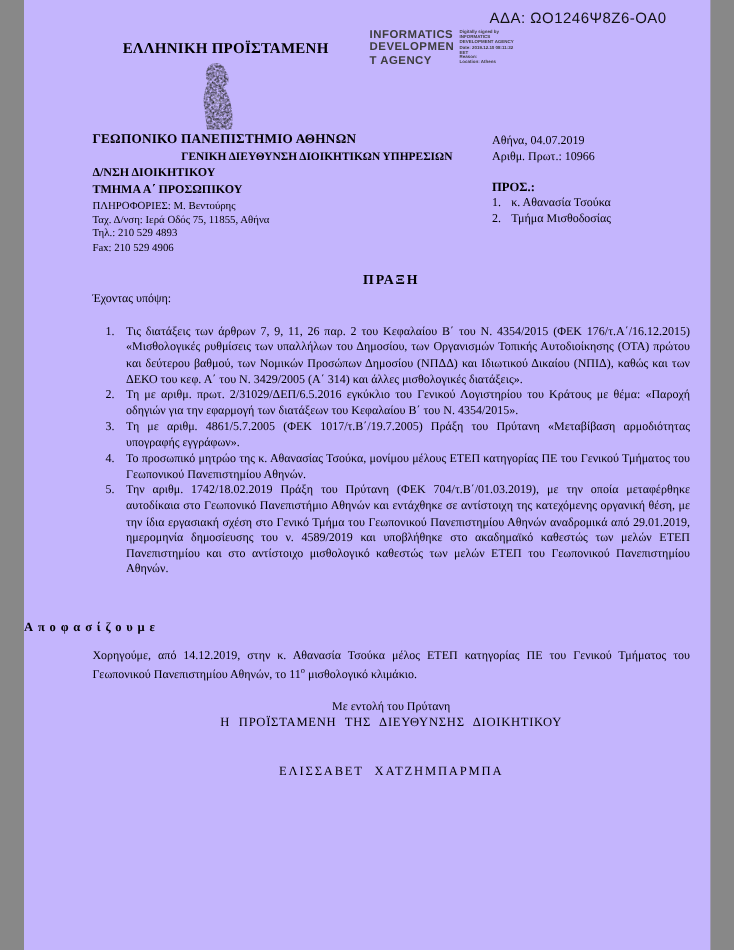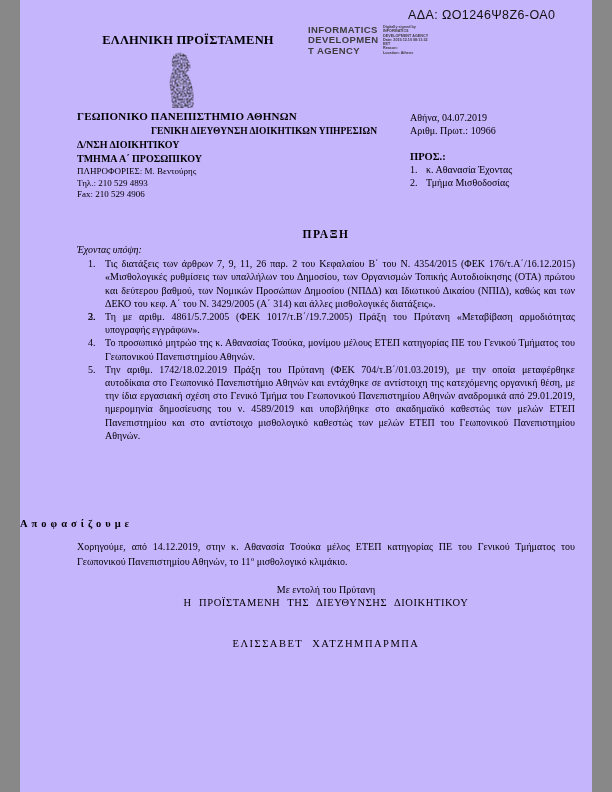--- a/index.html
+++ b/index.html
@@ -29,21 +29,21 @@
   
   .meta-block{position:absolute;left:390px;top:111px;width:170px;font-size:10px;}
   .meta-line{line-height:13px;}
   .to-label{font-weight:bold;font-size:10.5px;margin-top:13px;line-height:13px;}
   .recipient{display:flex;line-height:13px;}
   .recipient .num{width:16px;flex:0 0 16px;}
   
   .doc-title{position:absolute;top:228px;left:0;width:612px;text-align:center;font-size:11.5px;font-weight:bold;letter-spacing:1.5px;}
   
   .body-block{position:absolute;left:57px;top:243px;width:498px;font-size:10px;line-height:13.2px;}
-  .intro{margin-bottom:1px;font-style:italic;}
+  .intro{margin-bottom:14px;}
   .list-item{position:relative;padding-left:28px;text-align:justify;}
   .item-num{position:absolute;left:11px;top:0;}
   .decision-heading{position:absolute;top:518px;left:0;width:612px;text-align:left;font-weight:bold;font-size:10.5px;letter-spacing:4px;}
   .decision-par{position:absolute;top:540px;left:57px;width:498px;font-size:10px;line-height:13.2px;text-align:justify;}
   .decision-par sup{font-size:7px;}
   
   .sig-block{position:absolute;top:583px;left:0;width:612px;text-align:center;}
   .sig-order{font-size:10px;line-height:13px;}
   .sig-role{font-size:10.5px;line-height:14px;letter-spacing:0.6px;word-spacing:4px;}
   .sig-name{margin-top:28px;font-size:10.5px;letter-spacing:1.5px;word-spacing:5px;}
@@ -92,48 +92,50 @@
       </svg>
     </div>
   </div>
 
   <div class="dept-block">
     <div class="dept-uni">ΓΕΩΠΟΝΙΚΟ ΠΑΝΕΠΙΣΤΗΜΙΟ ΑΘΗΝΩΝ</div>
     <div class="dept-gen">ΓΕΝΙΚΗ ΔΙΕΥΘΥΝΣΗ ΔΙΟΙΚΗΤΙΚΩΝ ΥΠΗΡΕΣΙΩΝ</div>
     <div class="dept-dir">Δ/ΝΣΗ ΔΙΟΙΚΗΤΙΚΟΥ</div>
     <div class="dept-sec">ΤΜΗΜΑ Α΄ ΠΡΟΣΩΠΙΚΟΥ</div>
     <div class="dept-info">ΠΛΗΡΟΦΟΡΙΕΣ: Μ. Βεντούρης</div>
+    <div class="dept-info">Ταχ. Δ/νση: Ιερά Οδός 75, 11855, Αθήνα</div>
     <div class="dept-info">Τηλ.: 210 529 4893</div>
     <div class="dept-info">Fax: 210 529 4906</div>
   </div>
 
   <div class="meta-block">
     <div class="meta-line">Αθήνα, 04.07.2019</div>
     <div class="meta-line">Αριθμ. Πρωτ.: 10966</div>
     <div class="to-label">ΠΡΟΣ.:</div>
     <div class="recipient">
       <span class="num">1.</span>
-      <span>κ. Αθανασία Έχοντας</span>
+      <span>κ. Αθανασία Τσούκα</span>
     </div>
     <div class="recipient">
       <span class="num">2.</span>
       <span>Τμήμα Μισθοδοσίας</span>
     </div>
   </div>
 
   <div class="doc-title">ΠΡΑΞΗ</div>
 
   <div class="body-block">
     <div class="intro">Έχοντας υπόψη:</div>
     <div class="list-item">
       <span class="item-num">1.</span>
       <span>Τις διατάξεις  των άρθρων 7, 9, 11, 26 παρ. 2 του Κεφαλαίου Β΄ του Ν. 4354/2015 (ΦΕΚ 176/τ.Α΄/16.12.2015) «Μισθολογικές ρυθμίσεις των υπαλλήλων του Δημοσίου, των Οργανισμών Τοπικής Αυτοδιοίκησης (ΟΤΑ) πρώτου και δεύτερου βαθμού, των Νομικών Προσώπων Δημοσίου (ΝΠΔΔ) και Ιδιωτικού Δικαίου (ΝΠΙΔ), καθώς και των ΔΕΚΟ του κεφ. Α΄ του Ν. 3429/2005 (Α΄ 314) και άλλες μισθολογικές διατάξεις».</span>
     </div>
     <div class="list-item">
       <span class="item-num">2.</span>
+      <span>Τη με αριθμ. πρωτ. 2/31029/ΔΕΠ/6.5.2016 εγκύκλιο του Γενικού Λογιστηρίου του Κράτους με θέμα: «Παροχή οδηγιών για την εφαρμογή των διατάξεων του Κεφαλαίου Β΄ του Ν. 4354/2015».</span>
     </div>
     <div class="list-item">
       <span class="item-num">3.</span>
       <span>Τη με αριθμ. 4861/5.7.2005 (ΦΕΚ 1017/τ.Β΄/19.7.2005) Πράξη του Πρύτανη «Μεταβίβαση αρμοδιότητας υπογραφής εγγράφων».</span>
     </div>
     <div class="list-item">
       <span class="item-num">4.</span>
       <span>Το προσωπικό μητρώο της κ. Αθανασίας Τσούκα, μονίμου μέλους ΕΤΕΠ κατηγορίας ΠΕ του Γενικού Τμήματος του Γεωπονικού Πανεπιστημίου Αθηνών.</span>
     </div>
     <div class="list-item">

